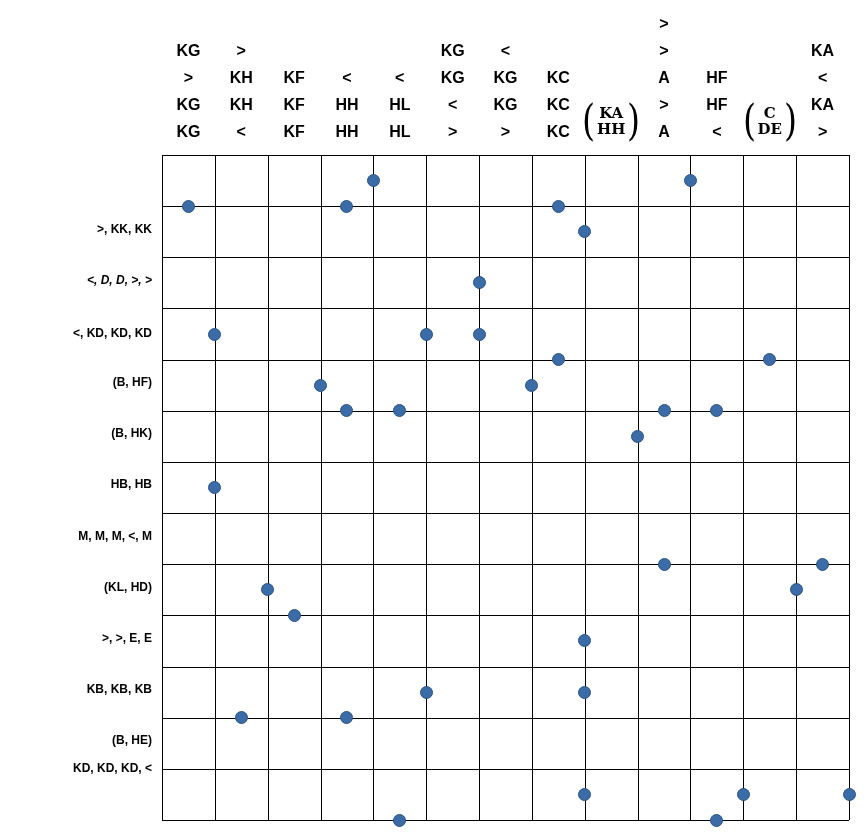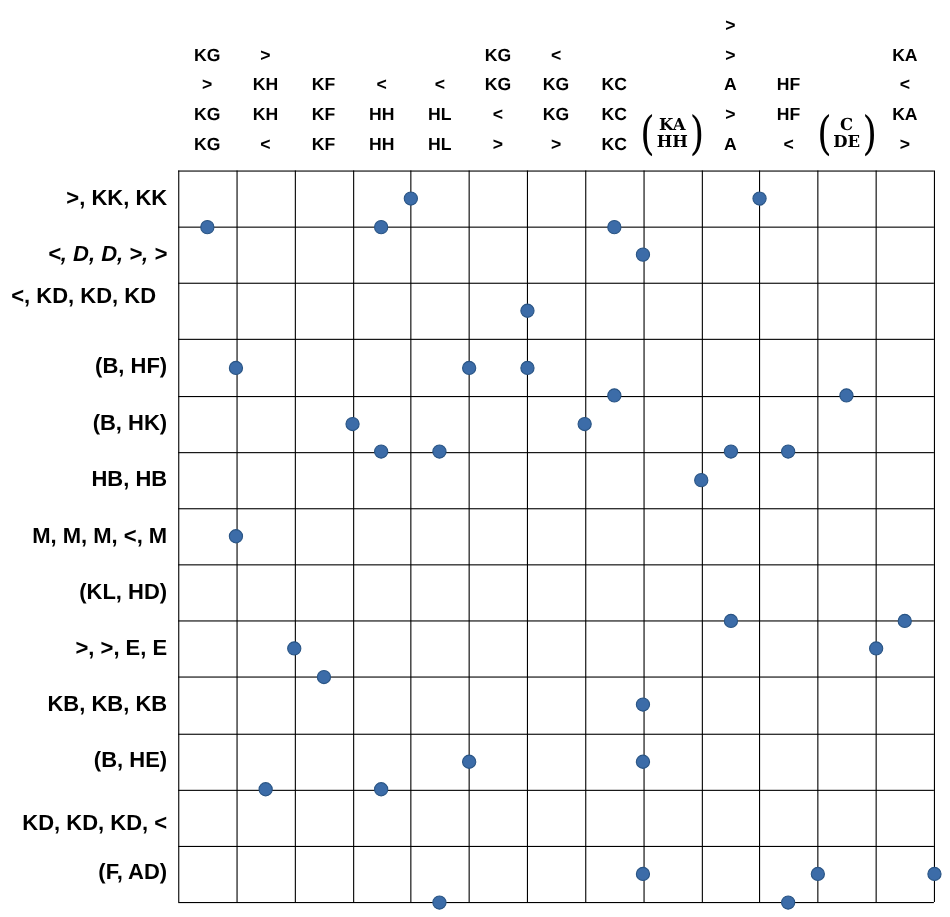--- a/index.html
+++ b/index.html
@@ -24,21 +24,21 @@
     font-family:"DejaVu Serif",serif;font-weight:400;font-size:42px;
     line-height:44px;transform:scaleX(.8);
   }
   .pstack{
     display:flex;flex-direction:column;align-items:center;
     font-family:"DejaVu Serif",serif;font-weight:bold;font-size:15px;
     line-height:16px;letter-spacing:0;
   }
   .rowlab{
     position:absolute;left:0;text-align:right;transform:translateY(-50%);
-    font-weight:bold;font-size:20px;white-space:nowrap;
+    font-weight:bold;font-size:12px;white-space:nowrap;margin-top:48px;
   }
 </style>
 </head>
 <body>
 
 <div id="canvas">
   <div id="headers">
       <div class="colhead" style="left: 188.42px; height: 145px;">
         <div class="hl">KG</div>
         <div class="hl">&gt;</div>
@@ -118,30 +118,30 @@
       <div class="colhead" style="left: 822.58px; height: 145px;">
         <div class="hl">KA</div>
         <div class="hl">&lt;</div>
         <div class="hl">KA</div>
         <div class="hl">&gt;</div>
       </div>
     </div>
   <div id="labels">
       <div class="rowlab" style="width: 152px; top: 180.58px;">&gt;, KK, KK</div>
       <div class="rowlab" style="width: 152px; top: 231.73px; font-style: italic;">&lt;, D, D, &gt;, &gt;</div>
-      <div class="rowlab" style="width: 152px; top: 270px; text-align: center;">&lt;, KD, KD, KD</div>
+      <div class="rowlab" style="width: 152px; top: 285px;">&lt;, KD, KD, KD</div>
       <div class="rowlab" style="width: 152px; top: 334.04px;">(B, HF)</div>
       <div class="rowlab" style="width: 152px; top: 385.19px;">(B, HK)</div>
       <div class="rowlab" style="width: 152px; top: 436.35px;">HB, HB</div>
       <div class="rowlab" style="width: 152px; top: 487.5px;">M, M, M, &lt;, M</div>
       <div class="rowlab" style="width: 152px; top: 538.65px;">(KL, HD)</div>
       <div class="rowlab" style="width: 152px; top: 589.81px;">&gt;, &gt;, E, E</div>
       <div class="rowlab" style="width: 152px; top: 640.96px;">KB, KB, KB</div>
       <div class="rowlab" style="width: 152px; top: 692.12px;">(B, HE)</div>
-      <div class="rowlab" style="width: 152px; top: 749px;">KD, KD, KD, &lt;</div>
+      <div class="rowlab" style="width: 152px; top: 720px;">KD, KD, KD, &lt;</div>
       <div class="rowlab" style="width: 152px; top: 794.42px;">(F, AD)</div>
     </div>
   <div id="plot" style="left: 162px; top: 155px; width: 687px; height: 665px;">
       <div class="vline" style="left: 0px; top: 0px; width: 1px; height: 665px; background: rgb(0, 0, 0);"></div>
       <div class="vline" style="left: 52.85px; top: 0px; width: 1px; height: 665px; background: rgb(0, 0, 0);"></div>
       <div class="vline" style="left: 105.69px; top: 0px; width: 1px; height: 665px; background: rgb(0, 0, 0);"></div>
       <div class="vline" style="left: 158.54px; top: 0px; width: 1px; height: 665px; background: rgb(0, 0, 0);"></div>
       <div class="vline" style="left: 211.38px; top: 0px; width: 1px; height: 665px; background: rgb(0, 0, 0);"></div>
       <div class="vline" style="left: 264.23px; top: 0px; width: 1px; height: 665px; background: rgb(0, 0, 0);"></div>
       <div class="vline" style="left: 317.08px; top: 0px; width: 1px; height: 665px; background: rgb(0, 0, 0);"></div>

